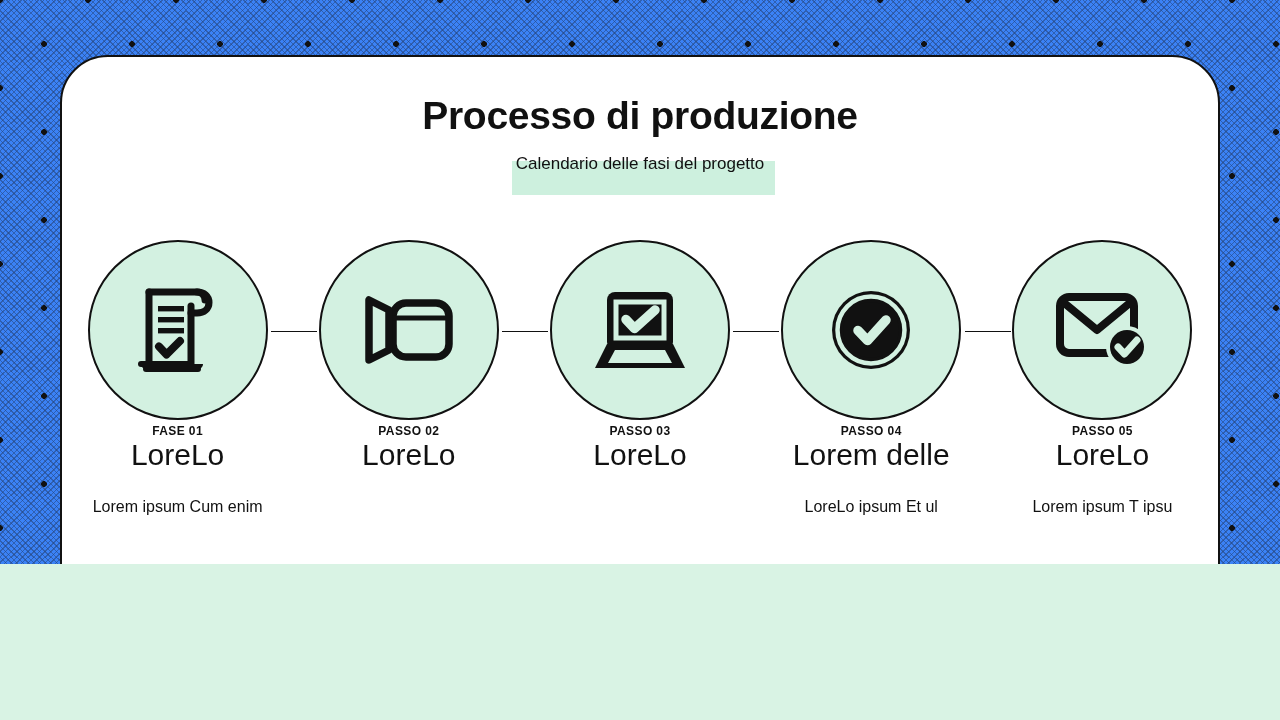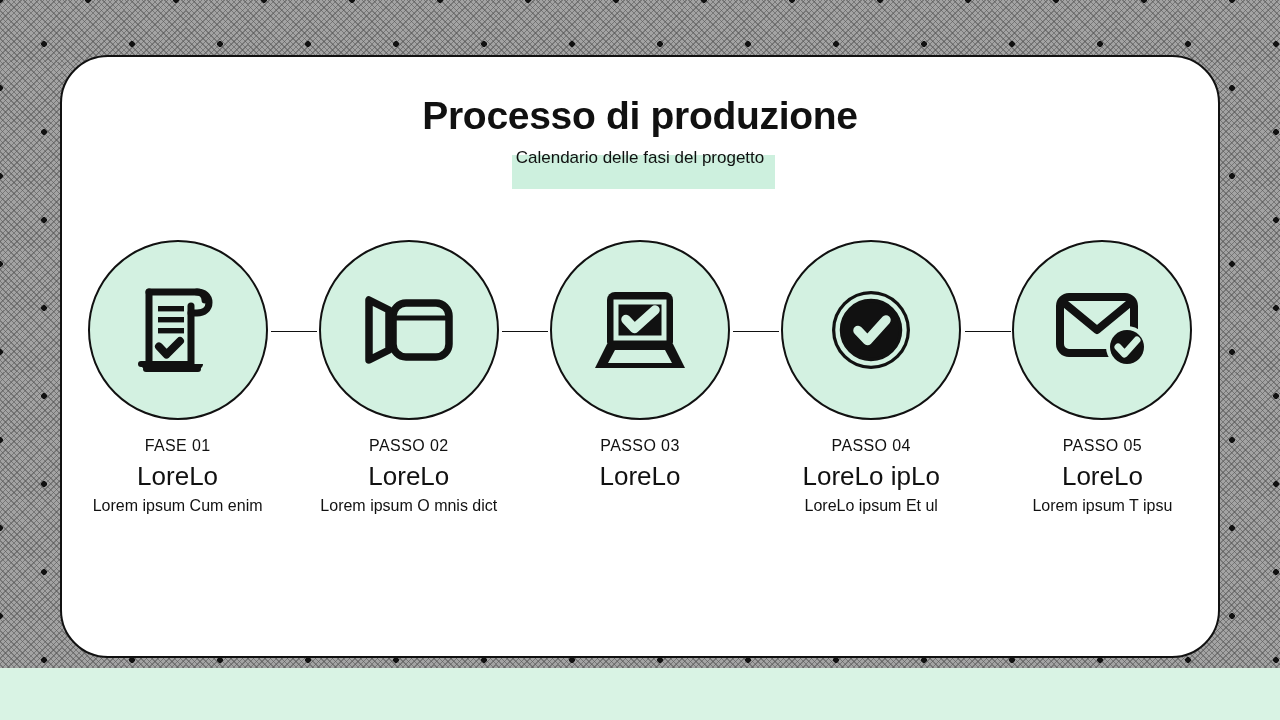--- a/index.html
+++ b/index.html
@@ -11,22 +11,22 @@
     height: 720px;
     overflow: hidden;
     font-family: "Liberation Sans", sans-serif;
     background: #d9f3e4;
   }
 
   
   #slide {
     position: relative;
     width: 1280px;
-    height: 668px;
-    background-color: #a3a3a3;
+    height: 564px;
+    background-color: #3b82f6;
     overflow: hidden;
   }
   .bg-lattice {
     position: absolute;
     inset: 0;
     background-image:
       repeating-linear-gradient(45deg,
         rgba(20,20,20,0.55) 0px, rgba(20,20,20,0.55) 1px,
         rgba(0,0,0,0) 1px, rgba(0,0,0,0) 4px),
       repeating-linear-gradient(-45deg,
@@ -74,21 +74,21 @@
     font-size: 39px;
     font-weight: bold;
     color: #111111;
     letter-spacing: -0.3px;
     line-height: 1.1;
     margin: 0;
   }
   .subtitle-wrap {
     position: relative;
     display: inline-block;
-    margin-top: 10px;
+    margin-top: 16px;
   }
   .subtitle-hl {
     position: absolute;
     left: -4px;
     top: 7px;
     right: -11px;
     height: 34px;
     background: #cdf0de;
     z-index: 0;
   }
@@ -140,36 +140,36 @@
     background: #d3f1e1;
     border: 2.3px solid #111111;
     display: flex;
     align-items: center;
     justify-content: center;
     box-sizing: border-box;
   }
   .circle svg { display: block; }
 
   .step-label {
-    margin-top: 17px;
-    font-size: 16px;
-    font-weight: normal;
+    margin-top: 4px;
+    font-size: 12px;
+    font-weight: bold;
     letter-spacing: 0.4px;
     color: #111111;
     text-transform: uppercase;
   }
   .step-title {
-    margin-top: 7px;
-    font-size: 26px;
+    font-size: 30px;
     font-weight: 400;
     color: #111111;
     line-height: 1.15;
     white-space: nowrap;
   }
   .step-desc {
+    margin-top: 20px;
     font-size: 16px;
     color: #111111;
     line-height: 1.7;
     text-align: center;
     max-width: 185px;
   }
 </style>
 </head>
 <body>
 
@@ -220,21 +220,20 @@
           <span>
             <svg width="96" height="74" viewBox="0 0 96 74" fill="none">
               <rect x="32" y="10" width="56" height="54" rx="13" stroke="#111" stroke-width="7.5"></rect>
               <path d="M32 25h56" stroke="#111" stroke-width="5"></path>
               <path d="M28 17L8 7v60l20-10V17z" stroke="#111" stroke-width="7.5" stroke-linejoin="round"></path>
             </svg>
           </span>
         </div>
         <div class="step-label">PASSO 02</div>
         <div class="step-title">LoreLo</div>
-        <div class="step-desc">Lorem ipsum O mnis dict</div>
       </div>
 
       <div class="step">
         <div class="connector"></div>
         <div class="circle">
           <span>
             <svg width="94" height="88" viewBox="0 0 94 88" fill="none">
               <rect x="14" y="6" width="66" height="58" rx="8" fill="#111"></rect>
               <rect x="23" y="16" width="48" height="36" fill="#111"></rect>
               <path d="M33 33.5l8.5 9L62 24" stroke="#d3f1e1" stroke-width="9.5" stroke-linecap="round" stroke-linejoin="round"></path>
@@ -254,21 +253,21 @@
           <span>
             <svg width="86" height="86" viewBox="0 0 86 86" fill="none">
               <circle cx="43" cy="43" r="39" fill="#111"></circle>
               <circle cx="43" cy="43" r="33.5" fill="none" stroke="#d3f1e1" stroke-width="4.5"></circle>
               <circle cx="43" cy="43" r="28" fill="#111"></circle>
               <path d="M30 43.5l9.5 10L58 33" stroke="#d3f1e1" stroke-width="9.5" stroke-linecap="round" stroke-linejoin="round"></path>
             </svg>
           </span>
         </div>
         <div class="step-label">PASSO 04</div>
-        <div class="step-title">LoreLo ipLo</div>
+        <div class="step-title">Lorem delle</div>
         <div class="step-desc">LoreLo ipsum Et ul</div>
       </div>
 
       <div class="step">
 
         <div class="circle">
           <span>
             <svg width="96" height="82" viewBox="0 0 96 82" fill="none">
               <rect x="6" y="8" width="74" height="56" rx="9" stroke="#111" stroke-width="8"></rect>
               <path d="M9 13l34 28 34-28" stroke="#111" stroke-width="8" stroke-linecap="round" stroke-linejoin="round"></path>

